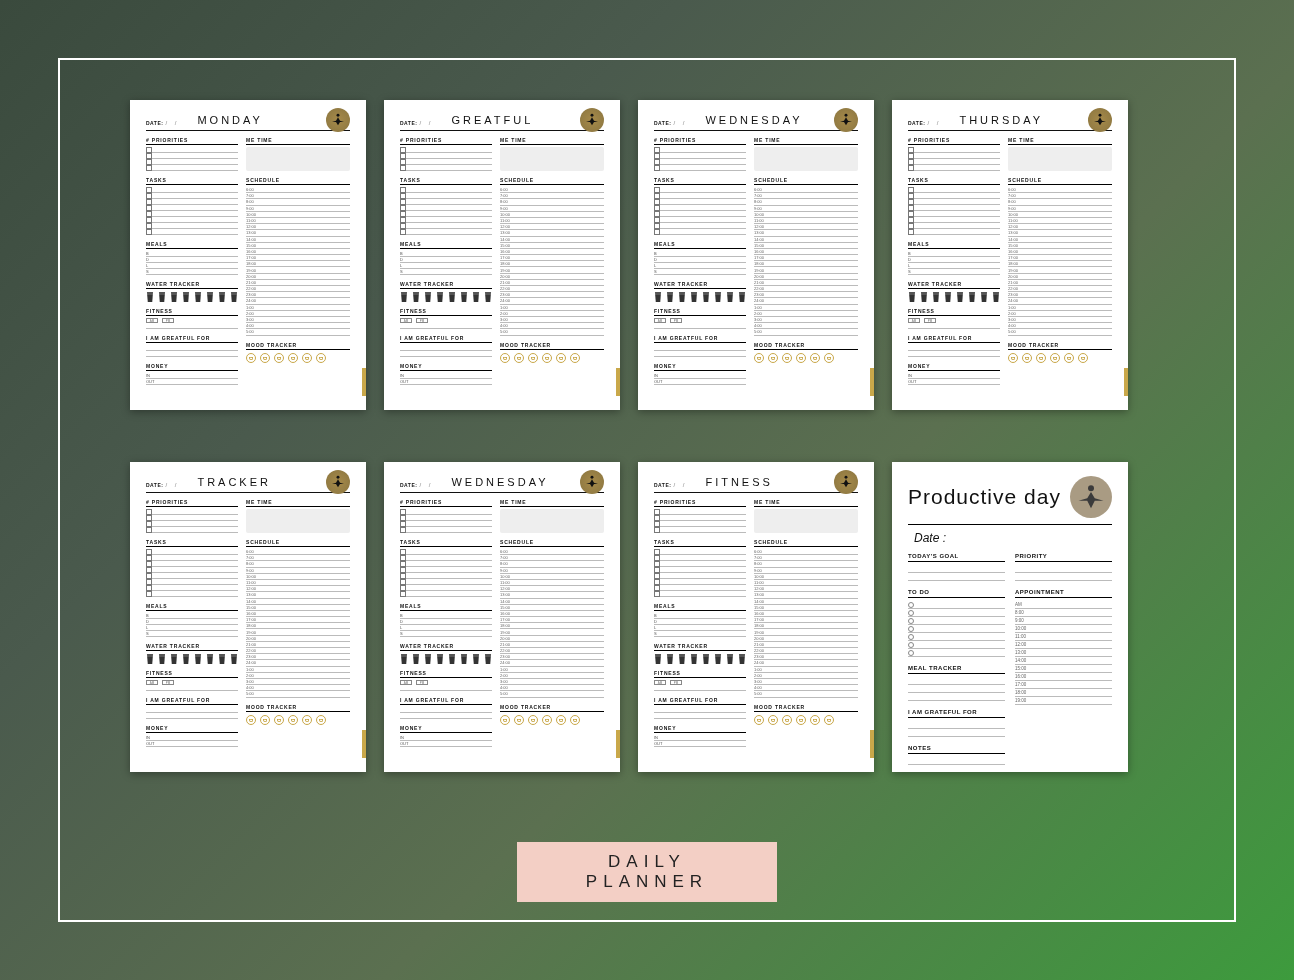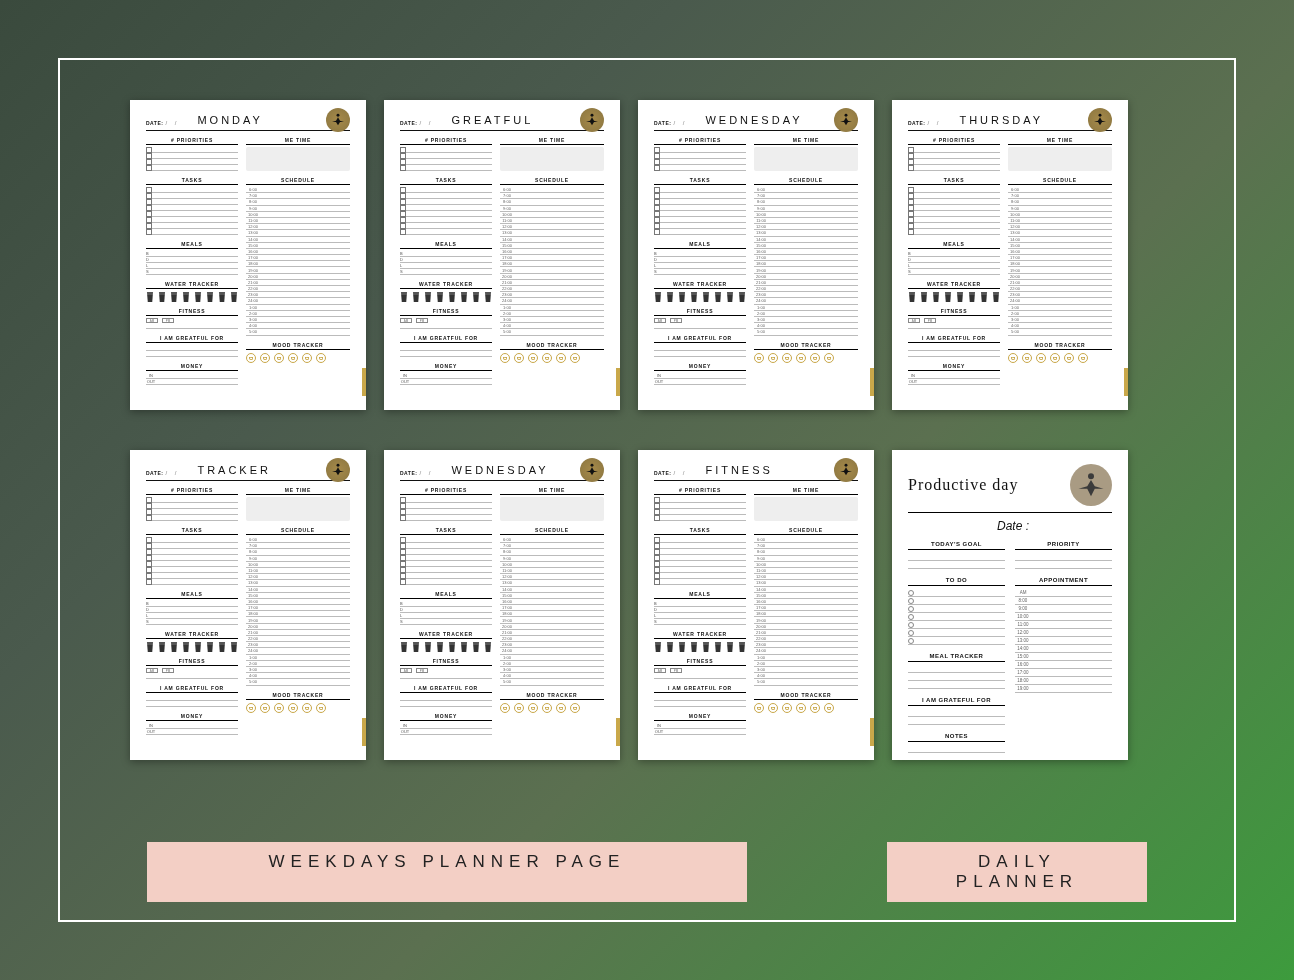--- a/index.html
+++ b/index.html
@@ -15,22 +15,21 @@
     position: absolute;
     top: 58px; left: 58px; right: 58px; bottom: 58px;
     border: 2px solid #fff;
   }
   .grid {
     position: absolute;
     top: 100px; left: 130px;
     display: grid;
     grid-template-columns: repeat(4, 236px);
     grid-template-rows: repeat(2, 310px);
-    gap: 40px 18px;
-    text-align: center;
+    gap: 52px 18px;
   }
   .page {
     background: #fff;
     box-shadow: 0 2px 8px rgba(0,0,0,.35);
     padding: 14px 16px 10px 16px;
     font-size: 5px;
     color: #111;
     position: relative;
     overflow: hidden;
   }
@@ -105,22 +104,22 @@
   }
   .gold-tab {
     position:absolute; right:0; bottom:14px; width:4px; height:28px;
     background:#c9a84a;
   }
   .money-row { display:flex; gap:3px; height:6px; border-bottom:.5px solid #bbb; align-items:center;}
   .money-row .lbl { font-size:4px; width:10px; color:#555;}
 
   
   .daily .cursive {
-    font-family: Liberation Serif, serif;
-    font-size: 16px;
+    font-family: Liberation Sans, sans-serif;
+    font-size: 21px;
     letter-spacing:1px;
   }
   .daily .header2 {
     display:flex; align-items:center; justify-content:space-between;
     border-bottom:1px solid #000; padding-bottom:6px; margin-bottom:4px;
   }
   .daily .yoga-big {
     width:42px; height:42px; border-radius:50%;
     background:#a99b83; display:flex; align-items:center; justify-content:center;
   }
@@ -1576,15 +1575,14 @@
           </div>
         <div class="ap">
             <span class="t">19:00</span>
           </div>
       </div>
     </div>
   </div>
 </div>
 
 <div class="labels">
-  <div class="label-box" style="width:600px; text-align:center;">WEEKDAYS  PLANNER  PAGE</div>
   <div class="label-box" style="width:260px; text-align:center;">DAILY PLANNER</div>
 </div>
 
 </body></html>

